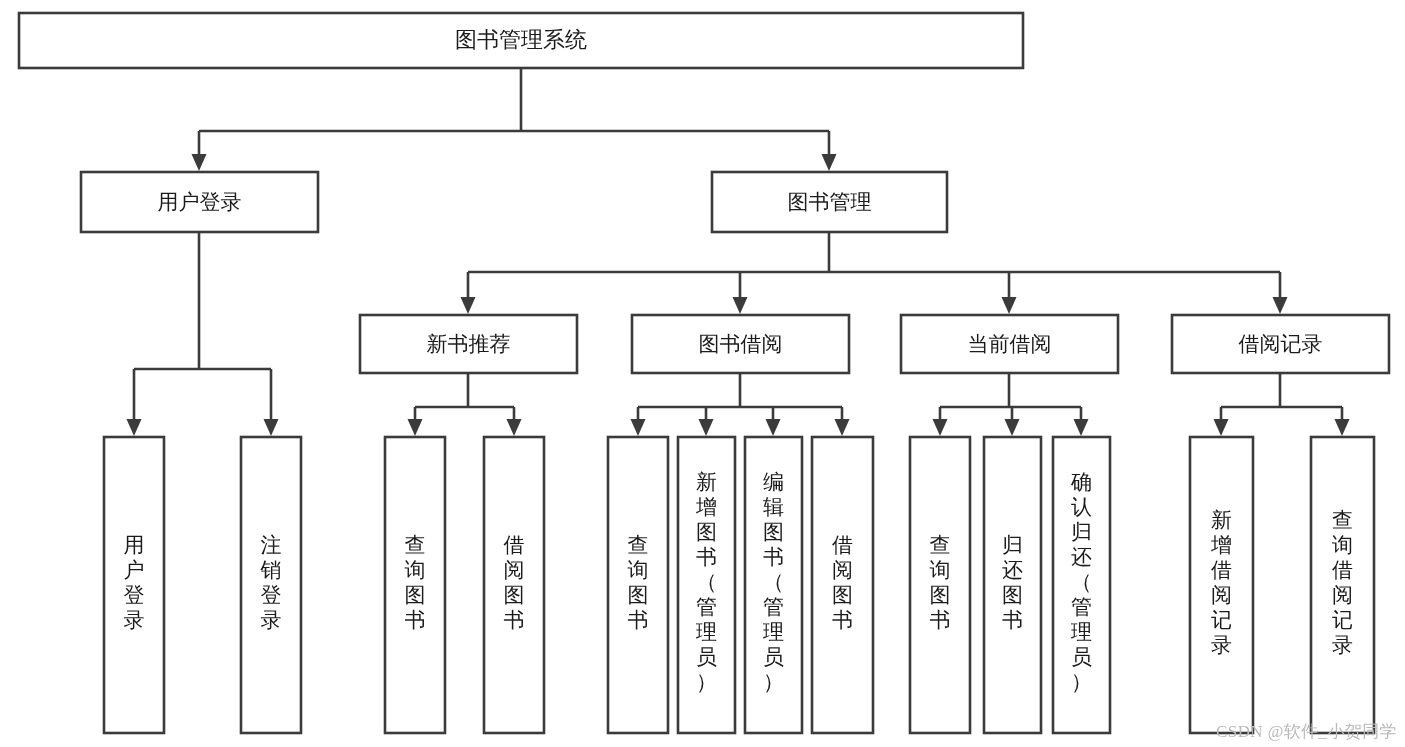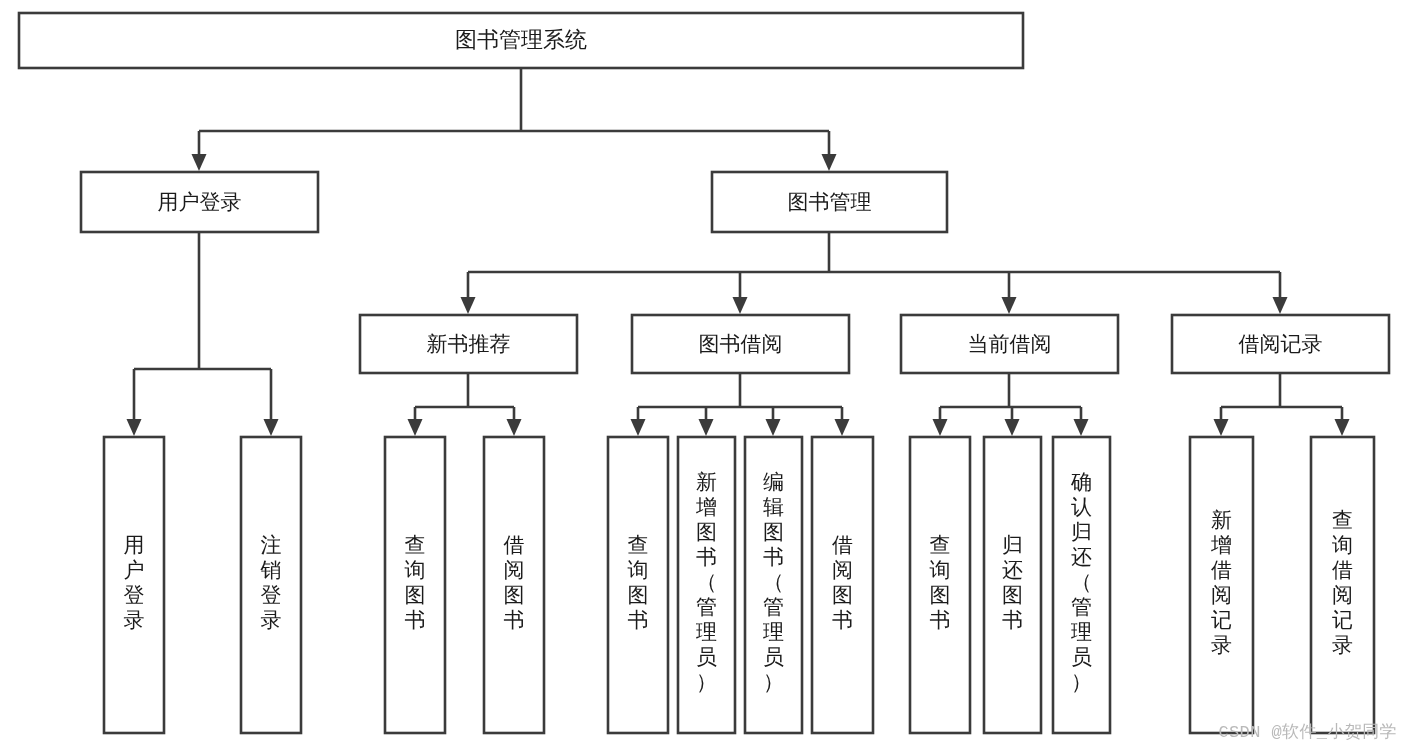--- a/index.html
+++ b/index.html
@@ -55,21 +55,21 @@
     fill: #1b1b1b;
     text-anchor: middle;
   }
   .title-label {
     font-size: 22px;
   }
   .watermark {
     position: absolute;
     right: 8px;
     bottom: 4px;
-    font-family: Liberation Mono, monospace;
+    font-family: Liberation Serif, serif;
     font-size: 17px;
     color: #b9b9b9;
     white-space: nowrap;
     letter-spacing: 0.4px;
   }
 </style>
 </head>
 <body>
 
 <div id="diagram-root">

